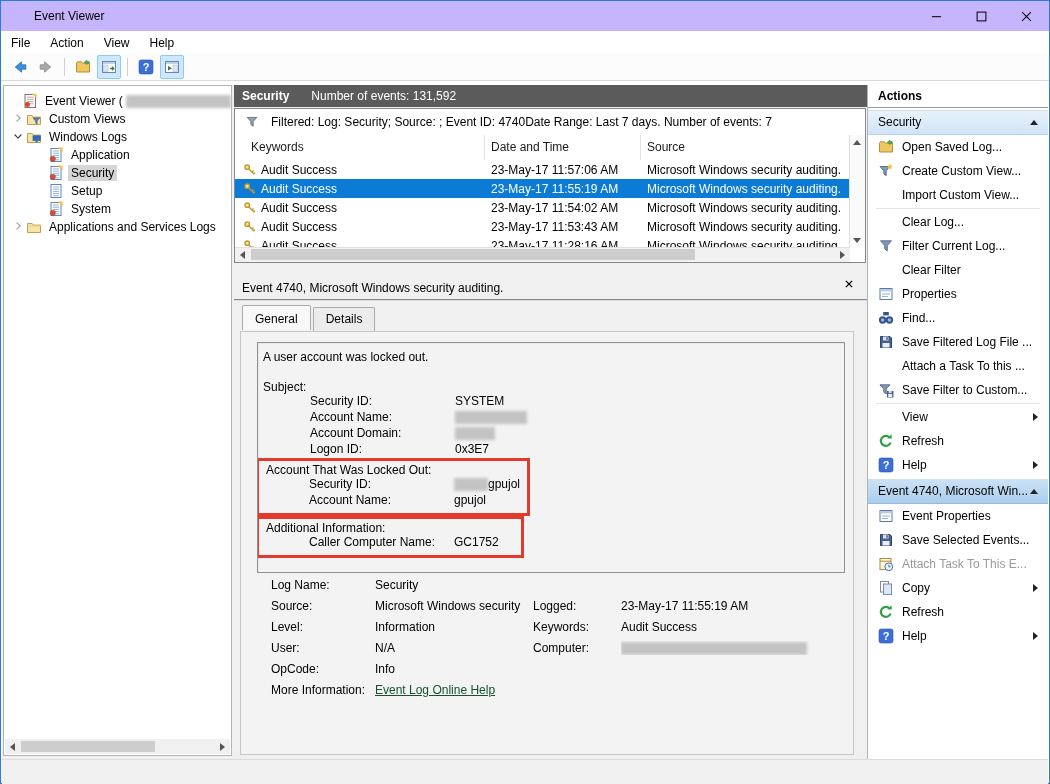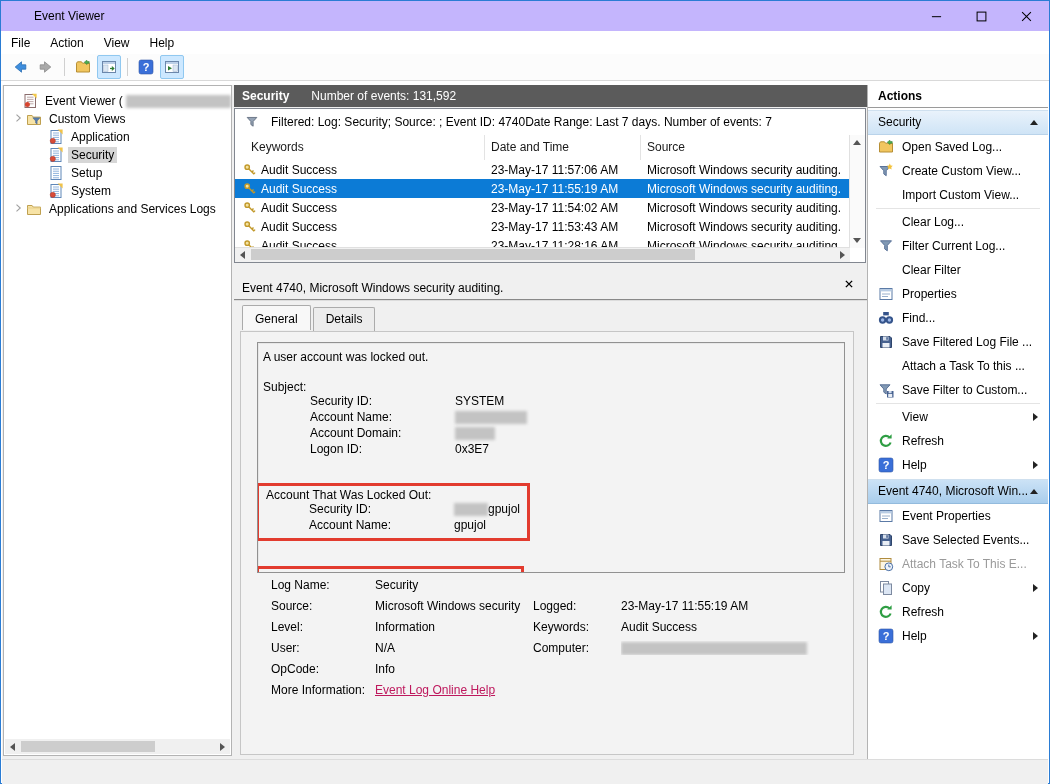--- a/index.html
+++ b/index.html
@@ -74,25 +74,25 @@
   .tabs{position:absolute;top:37px;left:8px;height:25px;display:flex;}
   .tab{padding:4px 12px;border:1px solid #ababab;border-bottom:none;background:#ececec;margin-right:2px;border-radius:2px 2px 0 0;}
   .tab.active{background:#f8f8f8;position:relative;top:-2px;padding-top:6px;z-index:2;}
   .tab-frame{position:absolute;top:61px;left:6px;width:614px;height:424px;border:1px solid #c6c6c6;background:#f3f3f3;box-sizing:border-box;}
   .desc-box{position:absolute;top:10px;left:16px;width:588px;height:231px;border:1px solid #919191;background:#f3f3f3;box-shadow:inset 1px 1px 0 #e7e7e7;box-sizing:border-box;overflow:hidden;}
   .desc-summary{padding:7px 0 0 5px;}
   .desc-heading{padding-left:5px;}
   .desc-field{height:16px;white-space:nowrap;}
   .desc-field .fl{display:inline-block;margin-left:52px;width:145px;}
   .desc-sec{margin-top:16px;}
-  .ann-box{border:3px solid #e23b2e;margin:25px 0 0 -2px;padding:2px 0 4px 2px;}
+  .ann-box{border:3px solid #e23b2e;margin:0 0 0 -2px;padding:2px 0 4px 2px;}
   .foot{position:absolute;top:246px;left:30px;right:10px;}
   .foot-row{display:grid;grid-template-columns:104px 158px 88px auto;height:21px;align-items:start;}
   .foot-row span{white-space:nowrap;overflow:hidden;}
-  a.evlink{color:#be185d;text-decoration:underline;text-align:center;}
+  a.evlink{color:#14532d;text-decoration:underline;text-align:center;}
   
   .actions-panel{position:absolute;left:865px;right:0;top:0;height:674px;background:#fff;border-left:1px solid #b3b3b3;box-sizing:border-box;}
   .actions-title{height:22px;line-height:22px;font-weight:bold;padding-left:10px;border-bottom:1px solid #9a9a9a;}
   .act-section-h{height:23px;line-height:23px;padding-left:10px;background:linear-gradient(#e9f2fb,#cfe4f6);border-top:1px solid #cfe0ef;border-bottom:1px solid #b9d3ea;position:relative;margin-top:2px;}
   .act-section-h.hl{background:linear-gradient(#cbe2f6,#a9cdec);border-bottom:1px solid #93bbdd;}
   .act-caret{position:absolute;right:10px;top:9px;width:0;height:0;border-left:4px solid transparent;border-right:4px solid transparent;border-bottom:5px solid #222;}
   .act-item{height:24px;display:flex;align-items:center;position:relative;}
   .act-item .aicon{width:16px;height:16px;margin-left:10px;flex:0 0 16px;}
   .act-item .aicon svg{width:16px;height:16px;}
   .act-item .albl{margin-left:8px;white-space:nowrap;}
@@ -224,20 +224,33 @@
             <span class="tree-exp"><svg viewBox="0 0 16 16">
                 <path d="M6 3.5 l5 4.5 -5 4.5" fill="none" stroke="#a0a0a0" stroke-width="1.5"></path>
               </svg></span>
             <span class="tree-ico" style="display: inline-flex;">
               <svg viewBox="0 0 16 16">
                 <path d="M1.5 13.5 v-9 h4.6 l1.2 1.6 h7.2 v7.4 z" fill="#f7e3a6" stroke="#bfa050"></path>
                 <path d="M6.8 6.8 h7.2 l-2.9 3.1 v3.1 l-1.5-1 v-2.1 z" fill="#5a7fae" stroke="#41618c" stroke-width="0.5"></path>
               </svg>
             </span>
             <span class="tree-label">Custom Views</span>
+          </div>
+          <div class="tree-row" style="padding-left: 8px;">
+            <span class="tree-exp"><svg viewBox="0 0 16 16">
+                <path d="M3.5 6 l4.5 5 4.5-5" fill="none" stroke="#444" stroke-width="1.5"></path>
+              </svg></span>
+            <span class="tree-ico" style="display: inline-flex;">
+              <svg viewBox="0 0 16 16">
+                <path d="M1.5 13.5 v-9 h4.6 l1.2 1.6 h7.2 v7.4 z" fill="#f7e3a6" stroke="#bfa050"></path>
+                <rect x="7" y="6.8" width="7.2" height="4.6" fill="#2f6fc0" stroke="#1f4f90" stroke-width="0.6"></rect>
+                <rect x="9.6" y="11.6" width="2" height="1.8" fill="#2f6fc0"></rect>
+              </svg>
+            </span>
+            <span class="tree-label">Windows Logs</span>
           </div>
           <div class="tree-row" style="padding-left: 44px;">
             <span class="tree-ico" style="display: inline-flex;">
               <svg viewBox="0 0 16 16">
                 <rect x="3" y="1.5" width="10" height="13" fill="#fff" stroke="#5f87b8"></rect>
                 <path d="M5 4h6 M5 6.2h6 M5 8.4h6 M5 10.6h6 M5 12.8h6" stroke="#8fb3dd"></path>
                 <path d="M9.6 0.6 h5 v5 z" fill="#f0c24a"></path>
                 <circle cx="4.8" cy="11.8" r="2.6" fill="#d84b38" stroke="#a93526" stroke-width="0.5"></circle>
               </svg>
             </span>

